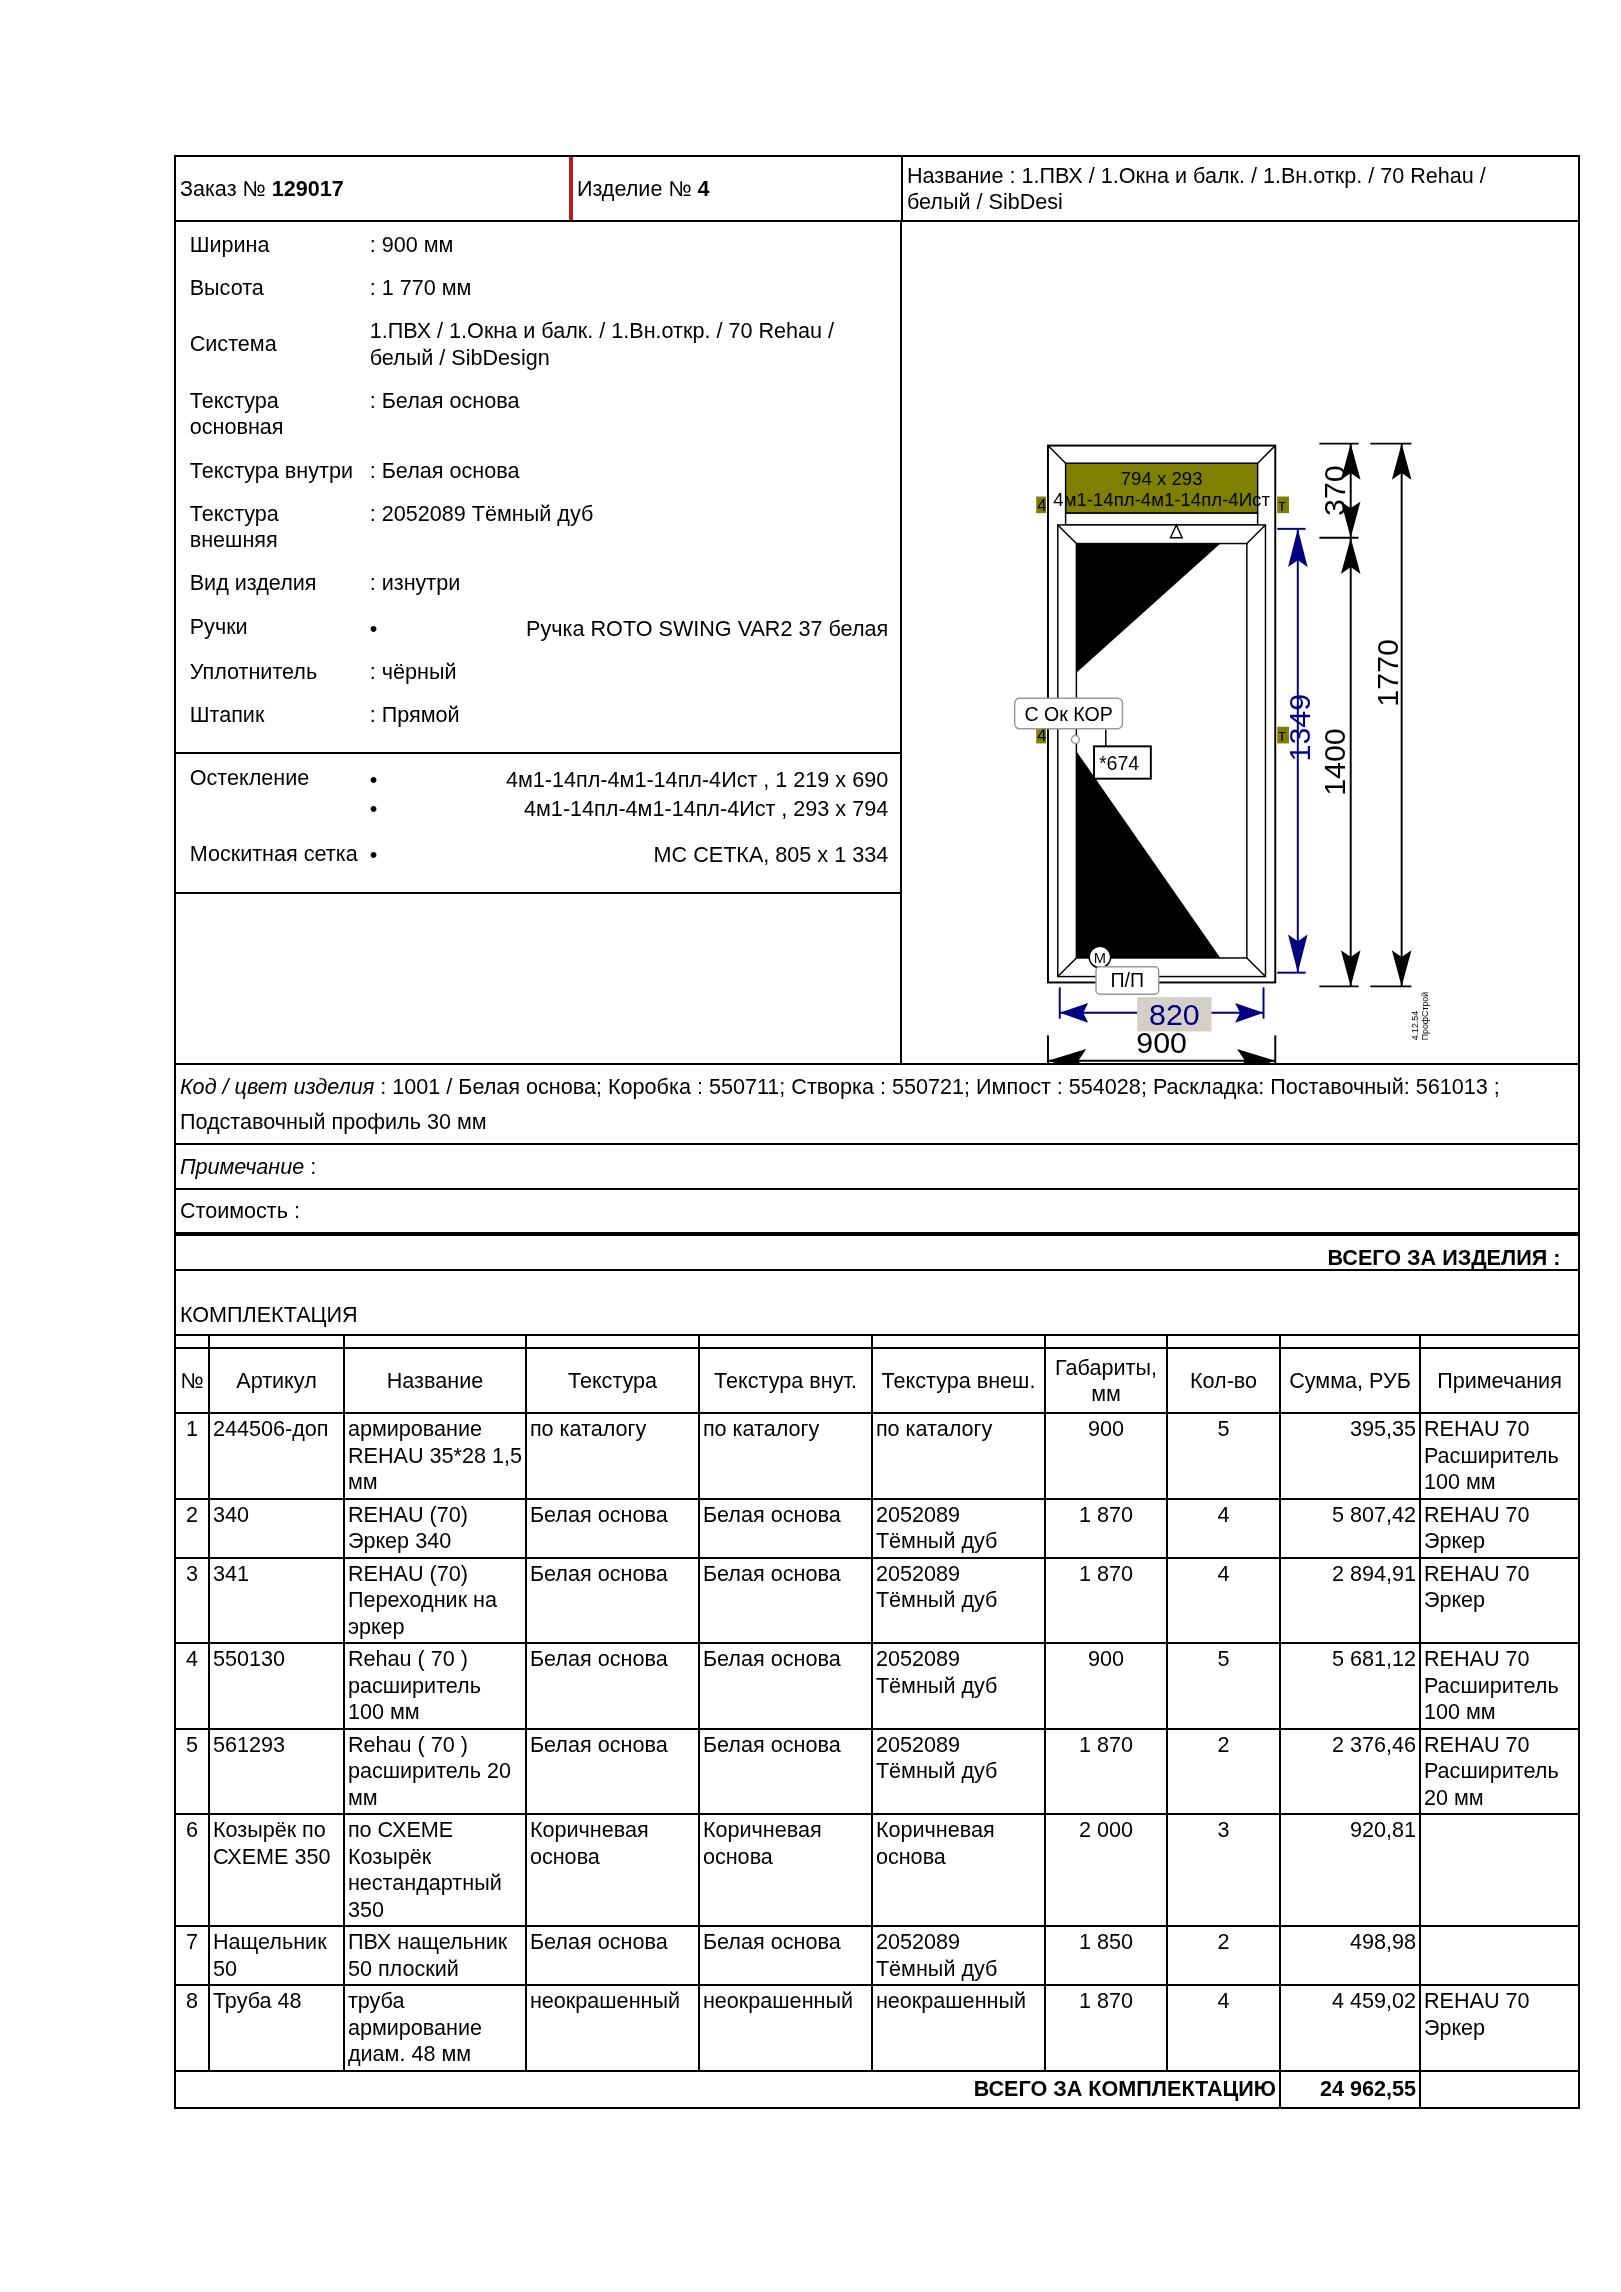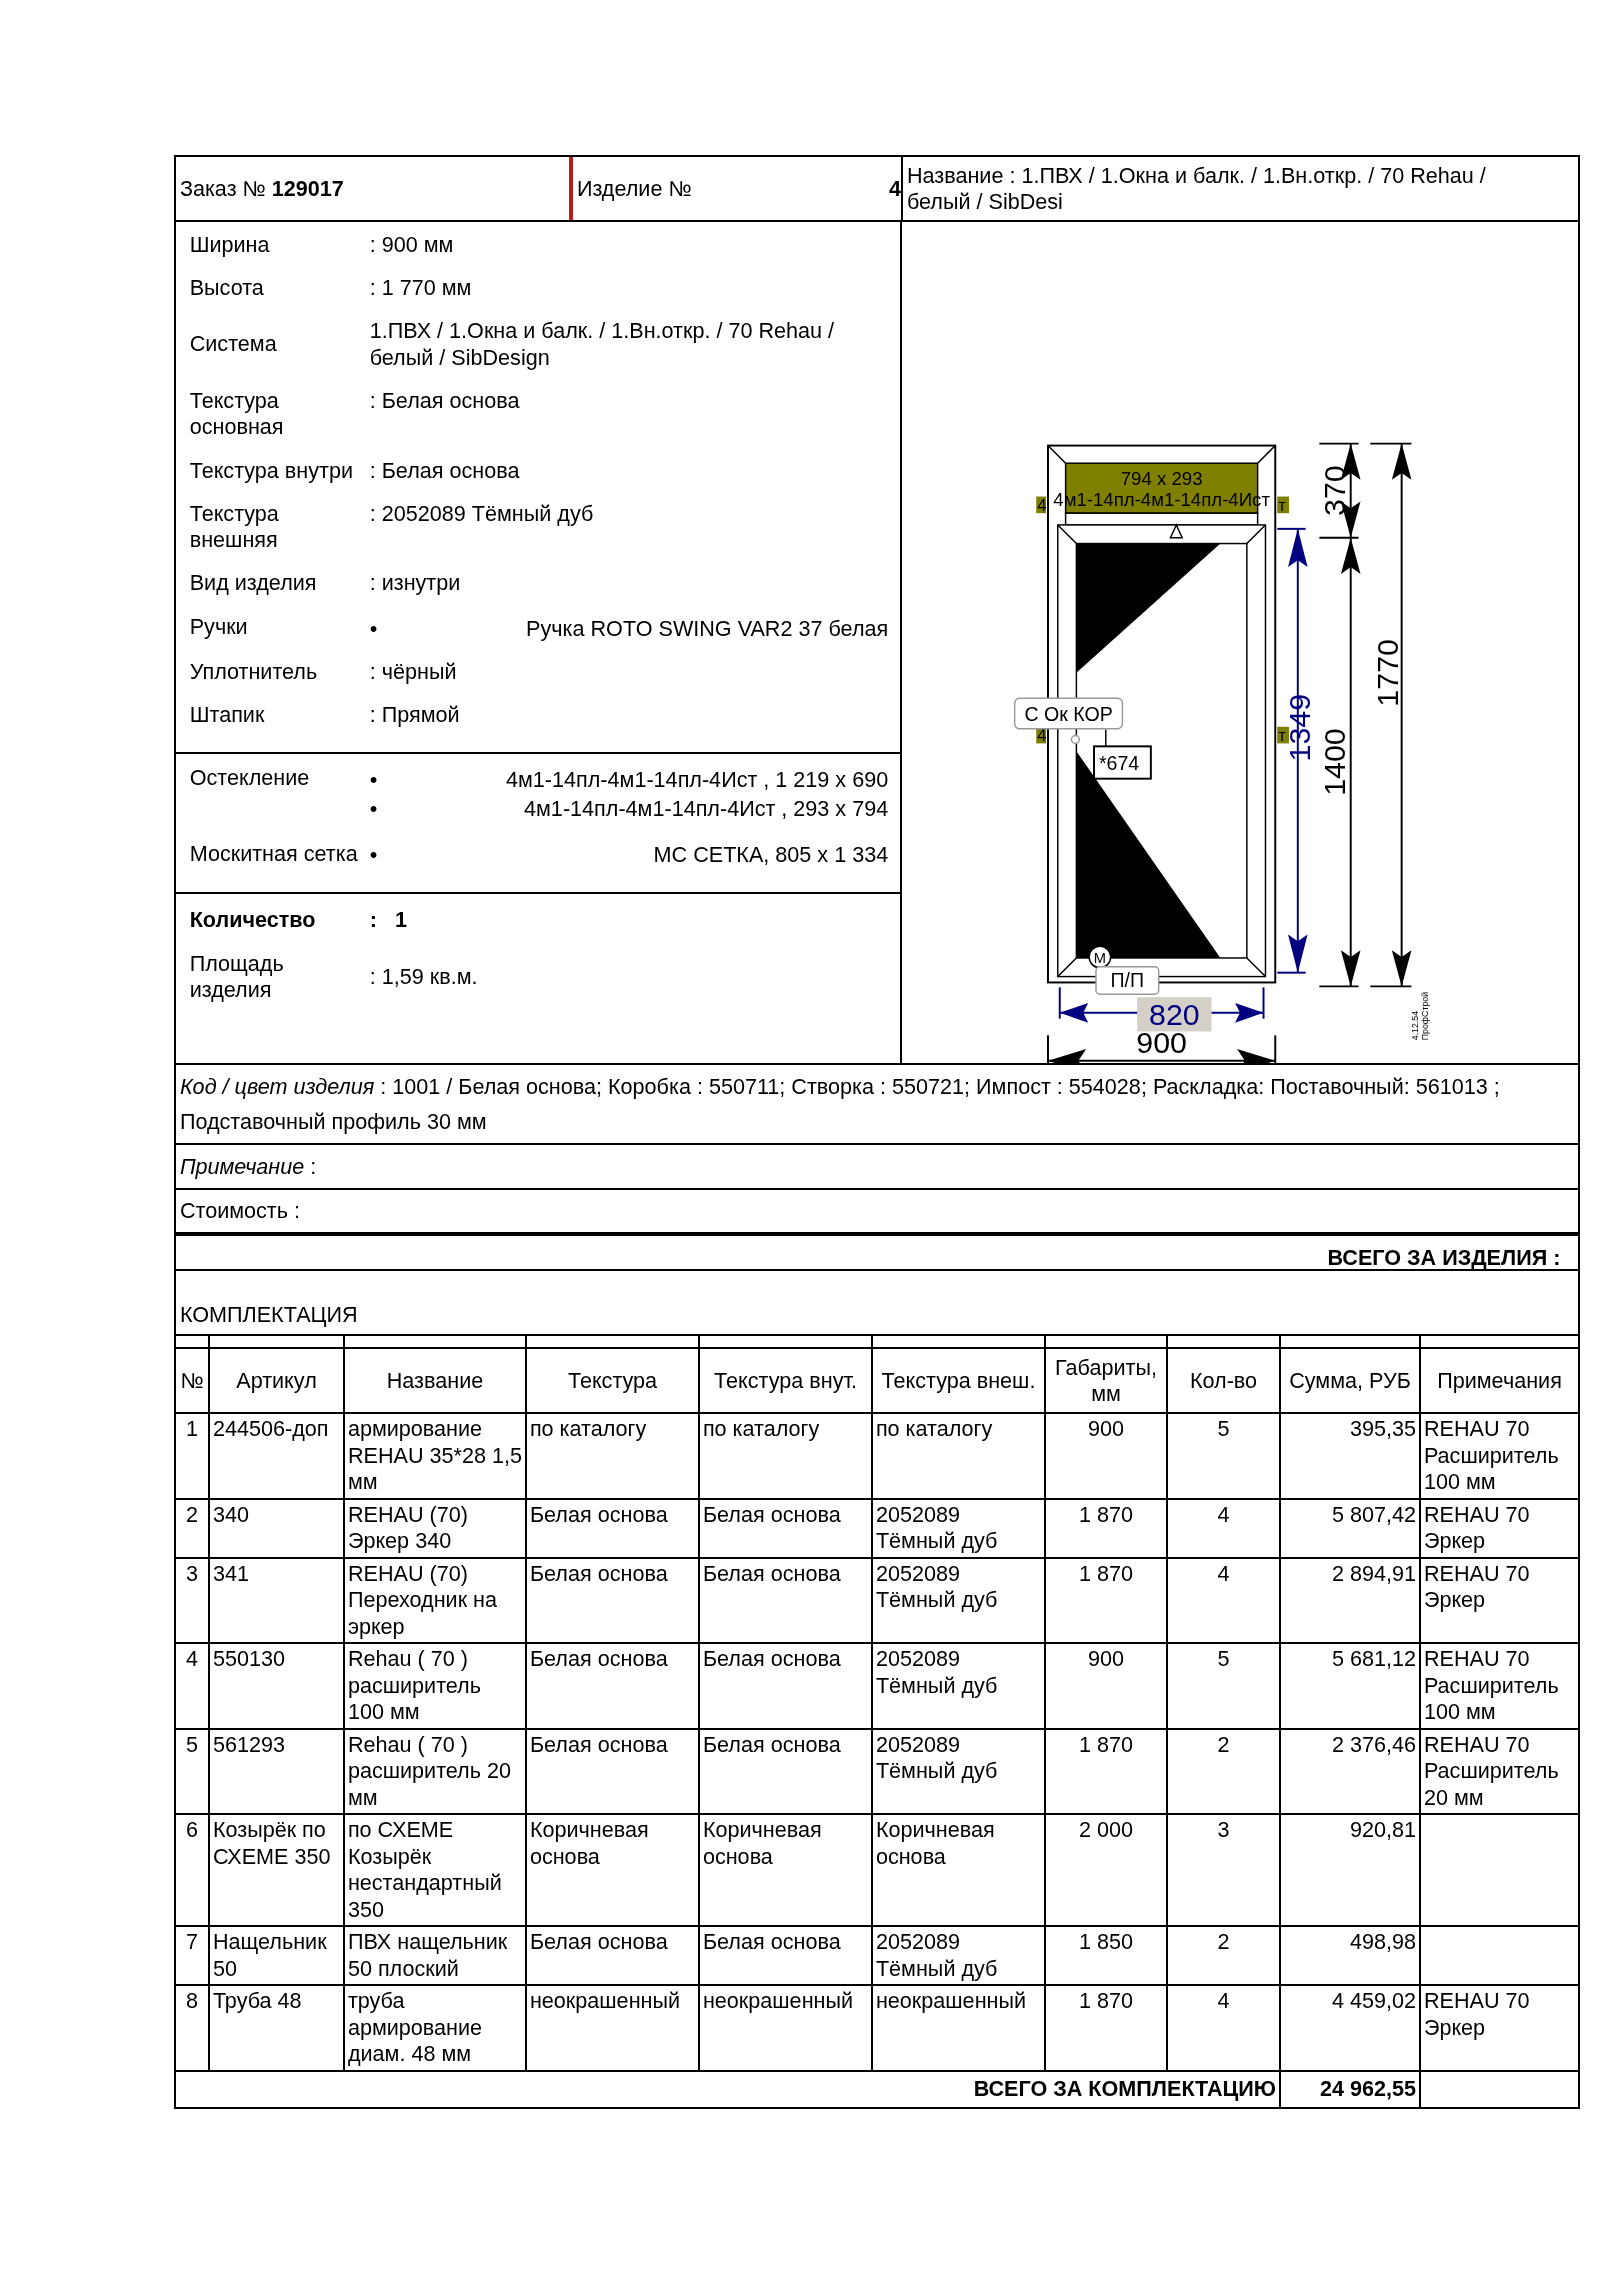--- a/index.html
+++ b/index.html
@@ -5,21 +5,21 @@
   * { box-sizing: border-box; margin: 0; padding: 0; }
   html, body { width: 1621px; height: 2293px; background: #ffffff; }
   body { font-family: "Liberation Sans", sans-serif; color: #000; font-size: 21.6px; position: relative; }
 
   .page { position: absolute; left: 174px; top: 155px; width: 1406px; }
 
   
   .hdr { display: flex; border: 2px solid #000; height: 67px; }
   .hdr > div { display: flex; align-items: center; padding-left: 3.9px; }
   .hdr .order { width: 397px; border-right: 4px solid #b91c1c; }
-  .hdr .item { width: 330px; border-right: 2px solid #000; justify-content: space-between; }
+  .hdr .item { width: 330px; border-right: 2px solid #000; }
   .hdr .name { flex: 1; line-height: 25.5px; padding-right: 29px; }
   b { font-weight: bold; }
 
   
   .main { display: flex; border-left: 2px solid #000; border-right: 2px solid #000; }
   .left { width: 727px; border-right: 2px solid #000; }
   .right { flex: 1; position: relative; height: 841px; }
 
   .props { padding: 9.8px 11.8px 5.9px 13.7px; }
   .prop { display: flex; line-height: 26.5px; margin-bottom: 16.7px; }
@@ -122,30 +122,20 @@
             </ul>
         </div>
         <div class="prop" style="align-items:center;">
           <div class="lbl" style="width:180px;">Москитная сетка</div>
           <ul class="bullet-list val" id="mosquito-list">
               <li>МС СЕТКА,   805 x 1 334</li>
             </ul>
         </div>
       </div>
 
-      <div class="props" style="padding-top:13.7px;">
-        <div class="prop">
-          <div class="lbl" style="font-weight:bold;">Количество</div>
-          <div class="val" style="font-weight:bold;white-space:pre;">:   1</div>
-        </div>
-        <div class="prop" style="align-items:center;margin-bottom:3.9px;">
-          <div class="lbl">Площадь изделия</div>
-          <div class="val">: 1,59 кв.м.</div>
-        </div>
-      </div>
     </div>
 
     <div class="right">
       <svg width="676" height="841" viewBox="0 0 690 858" style="font-size:22px">
 
         <rect x="149" y="228" width="232" height="548" fill="#fff" stroke="#000" stroke-width="2"></rect>
         <line x1="149" y1="228" x2="167" y2="246" stroke="#000" stroke-width="1.5"></line>
         <line x1="381" y1="228" x2="363" y2="246" stroke="#000" stroke-width="1.5"></line>
 
         <rect x="167" y="246" width="196" height="51" fill="#808000" stroke="#000" stroke-width="1.5"></rect>

